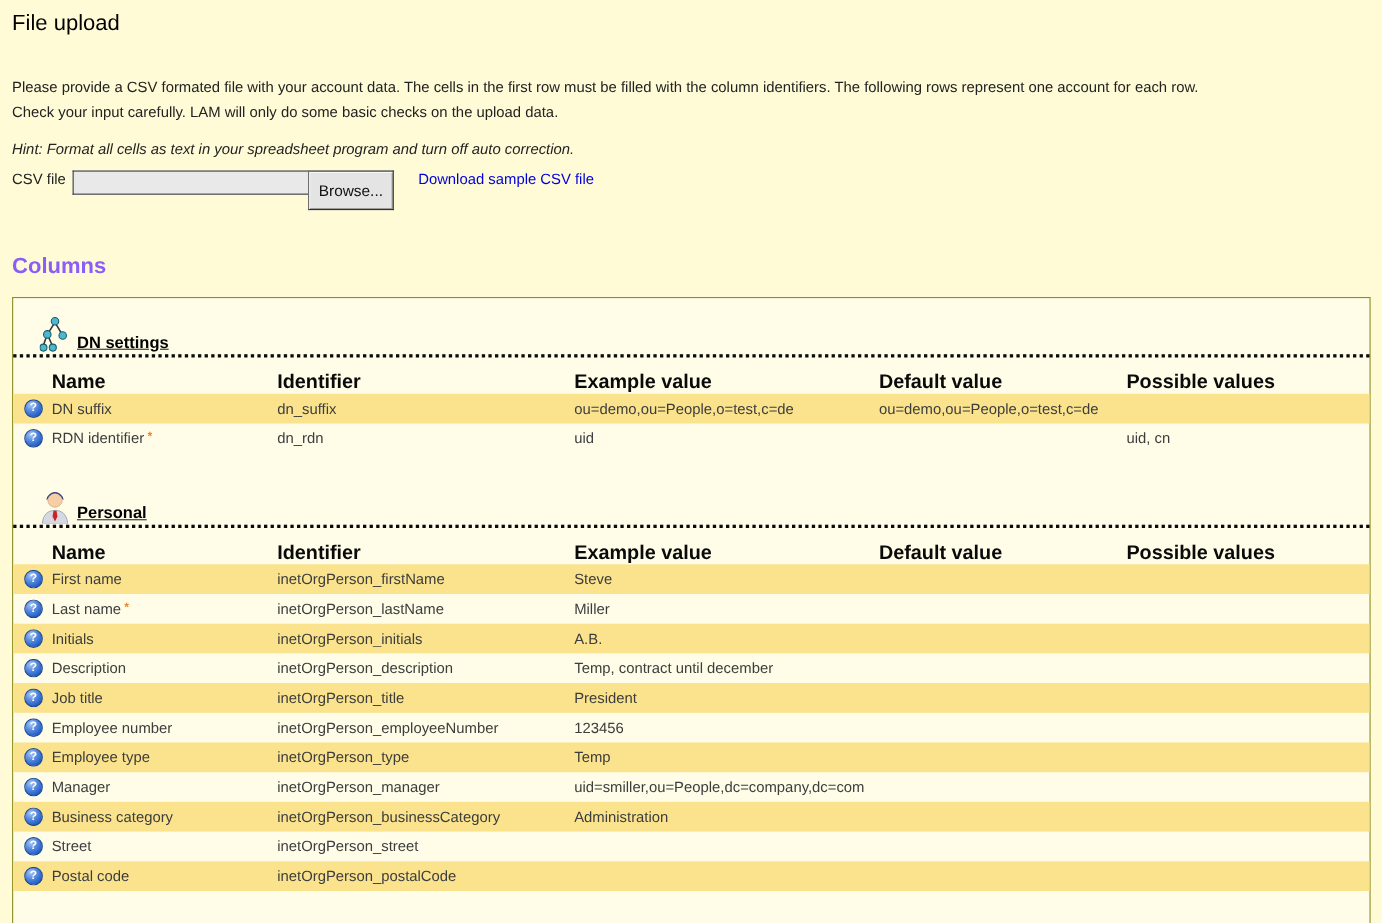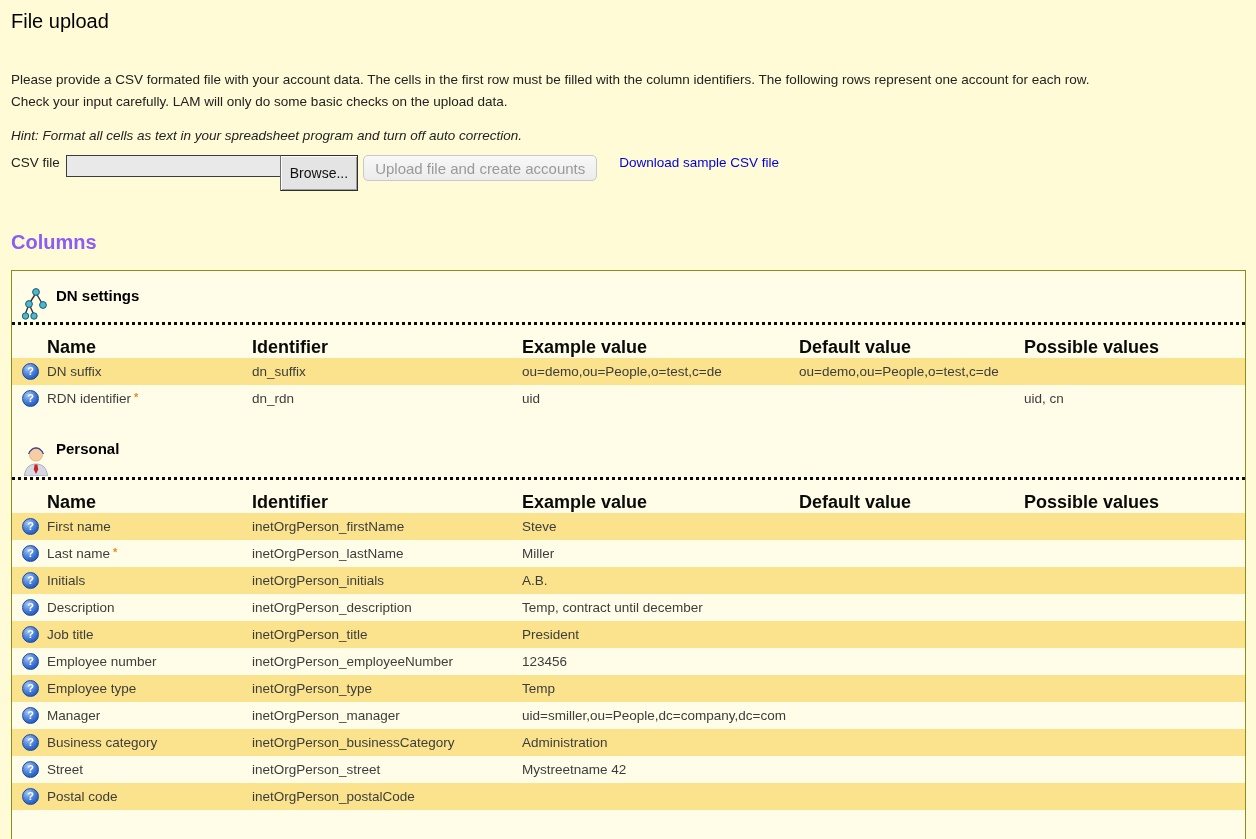--- a/index.html
+++ b/index.html
@@ -61,23 +61,24 @@
     margin-left:0px;
     width:1233px;
     border:1px solid #8c8c1e;
     background:#fffde8;
     padding:4px 0 20px 0;
     min-height:600px;
   }
   .section{margin-top:12px;}
   .section + .section{margin-top:28px;}
   .section-header{
-    display:flex;
-    padding:0 2px 1px 10px;
+    display:flex;align-items:flex-end;
+    padding:0 2px 1px 24px;
     border-bottom:3px dotted #0a0a0a;
+    text-decoration:underline;
   }
   .sec-icon{display:inline-block;line-height:0;}
   .sec-title{
     font-size:15px;font-weight:bold;color:#000;
     margin-left:6px;padding-bottom:1px;
   }
   .trow,.thead-row{
     display:flex;align-items:center;
     height:27px;font-size:13.5px;color:#3d3d3d;
   }
@@ -113,21 +114,20 @@
     <div>Please provide a CSV formated file with your account data. The cells in the first row must be filled with the column identifiers. The following rows represent one account for each row.</div>
     <div>Check your input carefully. LAM will only do some basic checks on the upload data.</div>
   </div>
 
   <div class="hint">Hint: Format all cells as text in your spreadsheet program and turn off auto correction.</div>
 
   <div class="upload-row">
     <span class="csv-label">CSV file</span>
     <span class="file-field"></span>
     <button class="browse-btn">Browse...</button>
-    <button class="upload-btn">Upload file and create accounts</button>
     <a class="sample-link">Download sample CSV file</a>
   </div>
 
   <h2 class="columns-title">Columns</h2>
 
   <div class="columns-box" id="columns-box">
   <div class="section">
     <div class="section-header">
       <span class="sec-icon icon-tree">
         <svg width="28" height="34" viewBox="0 0 28 34">
@@ -274,21 +274,20 @@
     <span class="cell c-id">inetOrgPerson_businessCategory</span>
     <span class="cell c-ex">Administration</span>
     <span class="cell c-def"></span>
     <span class="cell c-pos"></span>
   </div>
 
   <div class="trow">
     <span class="cell c-help"><span class="help-icon">?</span></span>
     <span class="cell c-name"><span class="nm">Street</span></span>
     <span class="cell c-id">inetOrgPerson_street</span>
-    <span class="cell c-ex">Mystreetname 42</span>
     <span class="cell c-def"></span>
     <span class="cell c-pos"></span>
   </div>
 
   <div class="trow hl">
     <span class="cell c-help"><span class="help-icon">?</span></span>
     <span class="cell c-name"><span class="nm">Postal code</span></span>
     <span class="cell c-id">inetOrgPerson_postalCode</span>
     <span class="cell c-def"></span>
     <span class="cell c-pos"></span>

